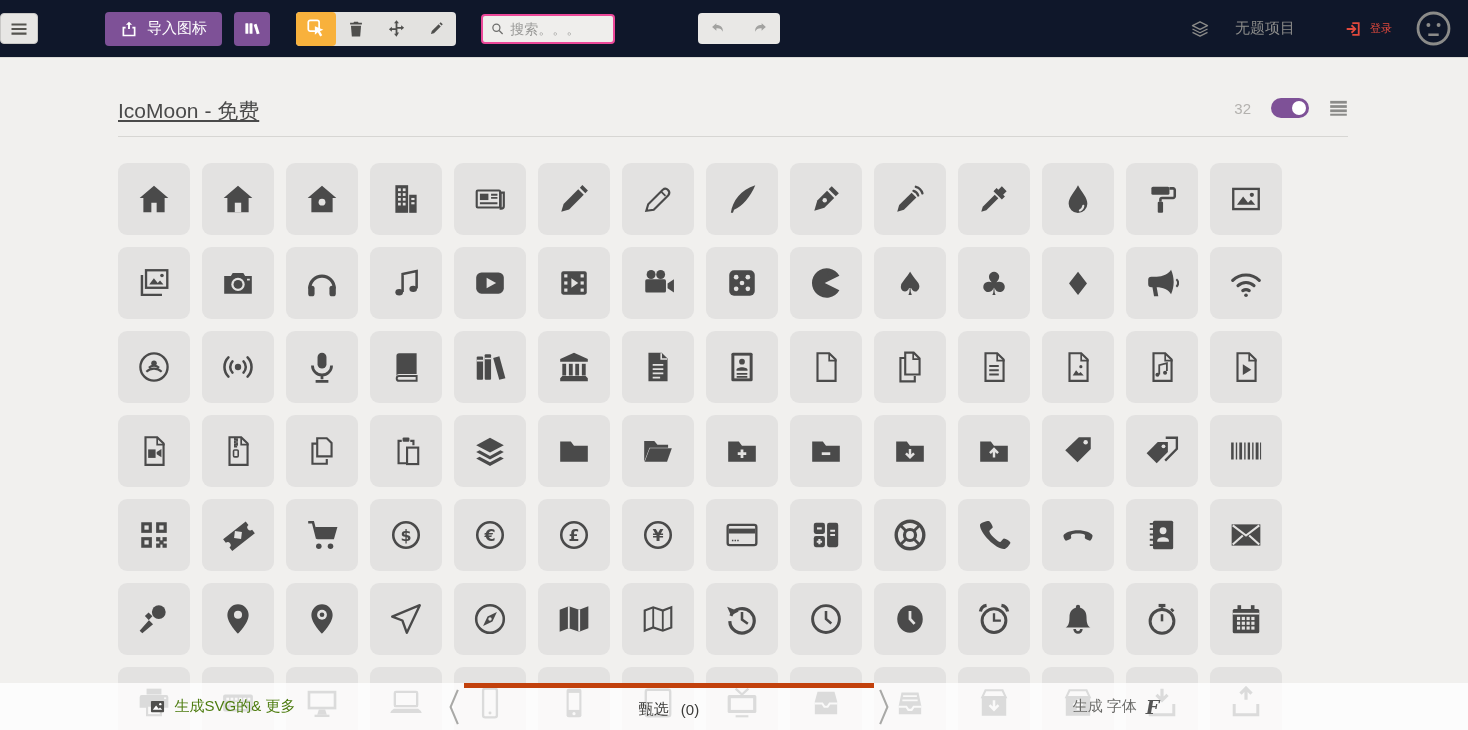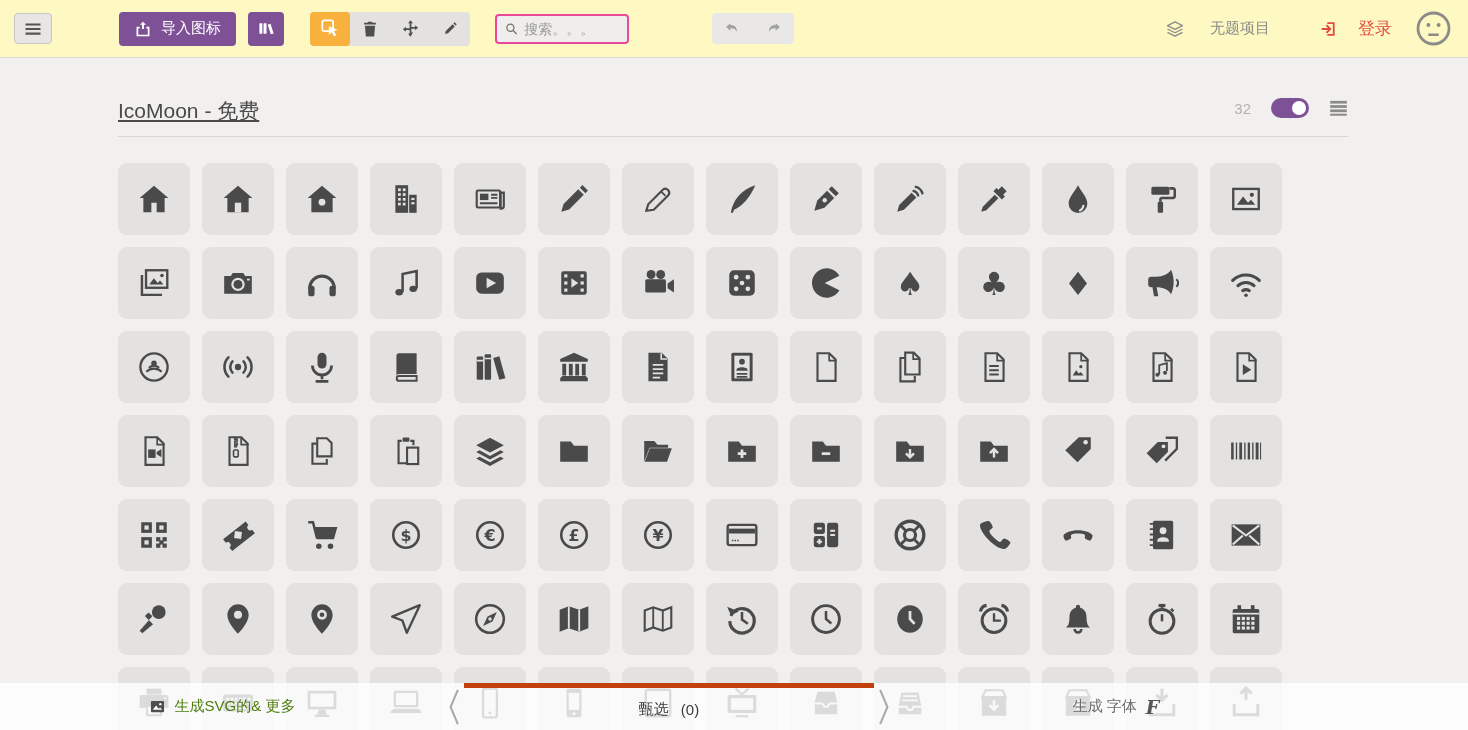--- a/index.html
+++ b/index.html
@@ -1,39 +1,39 @@
 <!DOCTYPE html>
 <html><head>
 <meta charset="utf-8">
 <title>IcoMoon App</title>
 <style>
   * { margin:0; padding:0; box-sizing:border-box; }
   html,body { width:1468px; height:730px; overflow:hidden; background:#f1f0ee;
               font-family:"Liberation Sans","DejaVu Sans",sans-serif; }
 
   
-  .topbar { height:58px; background:#fef9c3; border-bottom:1px solid #dcdbd8;
-            display:flex; align-items:center; padding:0 16px 0 14px; position:relative; z-index:5; }
+  .topbar { height:58px; background:#0f172a; border-bottom:1px solid #dcdbd8;
+            display:flex; align-items:center; padding:0 16px 0 0; position:relative; z-index:5; }
   .btn { border-radius:4px; display:flex; align-items:center; justify-content:center; cursor:pointer; }
   .hamburger-btn { width:38px; height:31px; background:#e7e6e4; border:1px solid #c8c7c5; }
   .import-btn { height:34px; padding:0 15px; background:#7e5197; color:#fff; font-size:15px; gap:9px; margin-left:67px; }
   .lib-btn { width:36px; height:34px; background:#7e5197; margin-left:12px; }
   .toolgroup { margin-left:26px; height:34px; background:#e3e2e0; border-radius:4px; display:flex; }
   .tool { width:40px; height:34px; display:flex; align-items:center; justify-content:center; color:#4f4f4d; }
   .tool.active { background:#f8b13c; border-radius:4px; }
   .search-box { margin-left:25px; width:134px; height:30px; background:#efeeec; border:2px solid #ec4899;
                 border-radius:4px; display:flex; align-items:center; padding:0 8px; gap:6px; }
   .search-box input { border:none; outline:none; background:transparent; width:100%; font-size:14px; color:#555;
                       font-family:"Liberation Sans","DejaVu Sans",sans-serif; }
   .search-box input::placeholder { color:#9a9a98; }
   .history-group { margin-left:83px; width:82px; height:31px; background:#e9e8e6; border-radius:4px; display:flex; }
   .history-btn { flex:1; display:flex; align-items:center; justify-content:center; }
   .spacer { flex:1; }
   .project { display:flex; gap:25px; color:#8b8b89; font-size:15px; margin-right:50px; align-items:center; }
-  .login { display:flex; gap:20px; color:#e2493d; font-size:17px; margin-right:23px; align-items:center; cursor:pointer; }
+  .login { display:flex; gap:7px; color:#e2493d; font-size:11px; margin-right:23px; align-items:center; cursor:pointer; }
   .face-btn { width:37px; height:37px; }
 
   
   .main { padding:0 120px 0 118px; }
   .section-header { margin-top:40px; display:flex; align-items:flex-end;
                     border-bottom:1px solid #d7d6d3; padding-bottom:13px; }
   .title { font-size:21px; color:#4a4a4a; flex:1; line-height:1.15; font-weight:normal;text-decoration:underline; }
   .controls { display:flex; align-items:center; gap:20px; padding-bottom:5px; }
   .count { font-size:15px; color:#b3b1ae; }
   .toggle { width:38px; height:20px; border-radius:10px; background:#7e5197; position:relative; cursor:pointer; }

